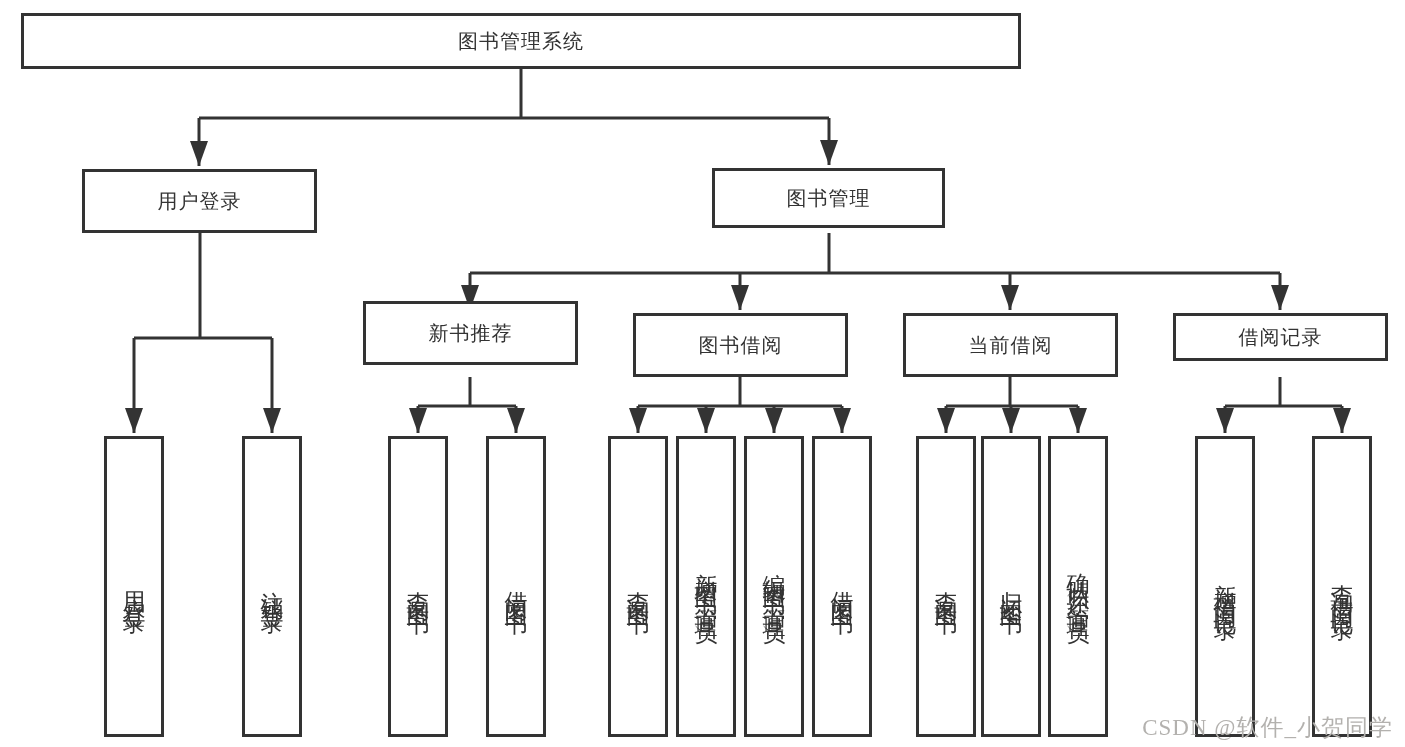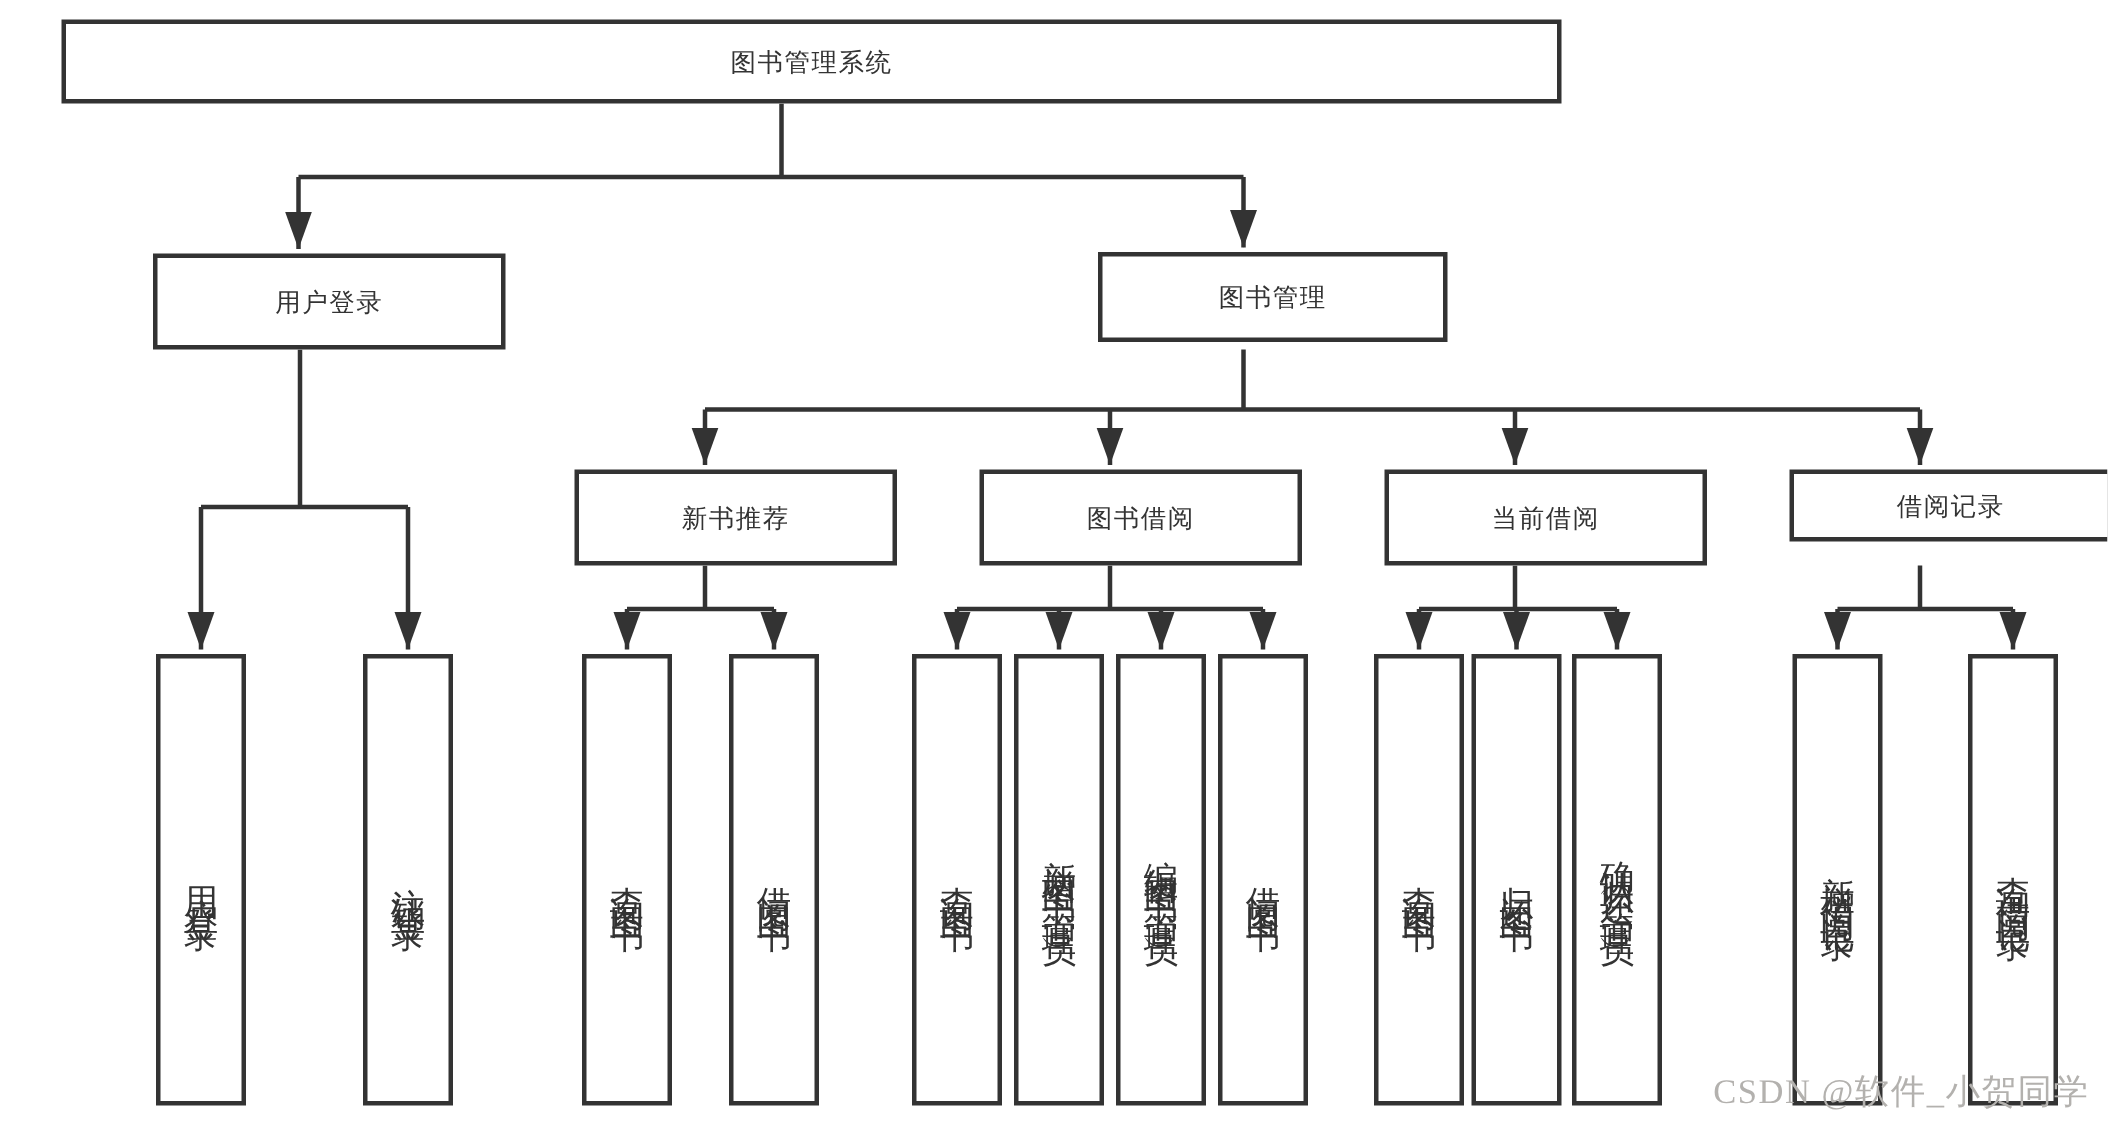--- a/index.html
+++ b/index.html
@@ -21,21 +21,21 @@
   path.arrow{stroke:var(--line);stroke-width:3;fill:none;marker-end:url(#arrowhead);}
   #arrowhead path{fill:var(--line);}
   .node{
     position:absolute;
     box-sizing:border-box;
     border:3px solid var(--line);
     background:var(--bg);
     color:var(--text);
     display:flex;align-items:center;justify-content:center;
   }
-  .node-h{font-size:17px;letter-spacing:1px;margin-left:20px;}
+  .node-h{font-size:20px;letter-spacing:1px;}
   .node-v{width:60px;height:301px;}
   .vlabel{
     writing-mode:vertical-rl;
     text-orientation:mixed;
     font-size:23px;
     letter-spacing:7px;
     line-height:1;
     white-space:nowrap;
   }
   #watermark{
@@ -95,21 +95,21 @@
     <span>图书管理系统</span>
   </div>
 
   <div class="node node-h" style="left:82px;top:169px;width:235px;height:64px">
     <span>用户登录</span>
   </div>
   <div class="node node-h" style="left:712px;top:168px;width:233px;height:60px">
     <span>图书管理</span>
   </div>
 
-  <div class="node node-h" style="left:363px;top:313px;width:215px;height:64px">
+  <div class="node node-h" style="left:363px;top:301px;width:215px;height:64px">
     <span>新书推荐</span>
   </div>
   <div class="node node-h" style="left:633px;top:313px;width:215px;height:64px">
     <span>图书借阅</span>
   </div>
   <div class="node node-h" style="left:903px;top:313px;width:215px;height:64px">
     <span>当前借阅</span>
   </div>
   <div class="node node-h" style="left:1173px;top:313px;width:215px;height:48px">
     <span>借阅记录</span>

